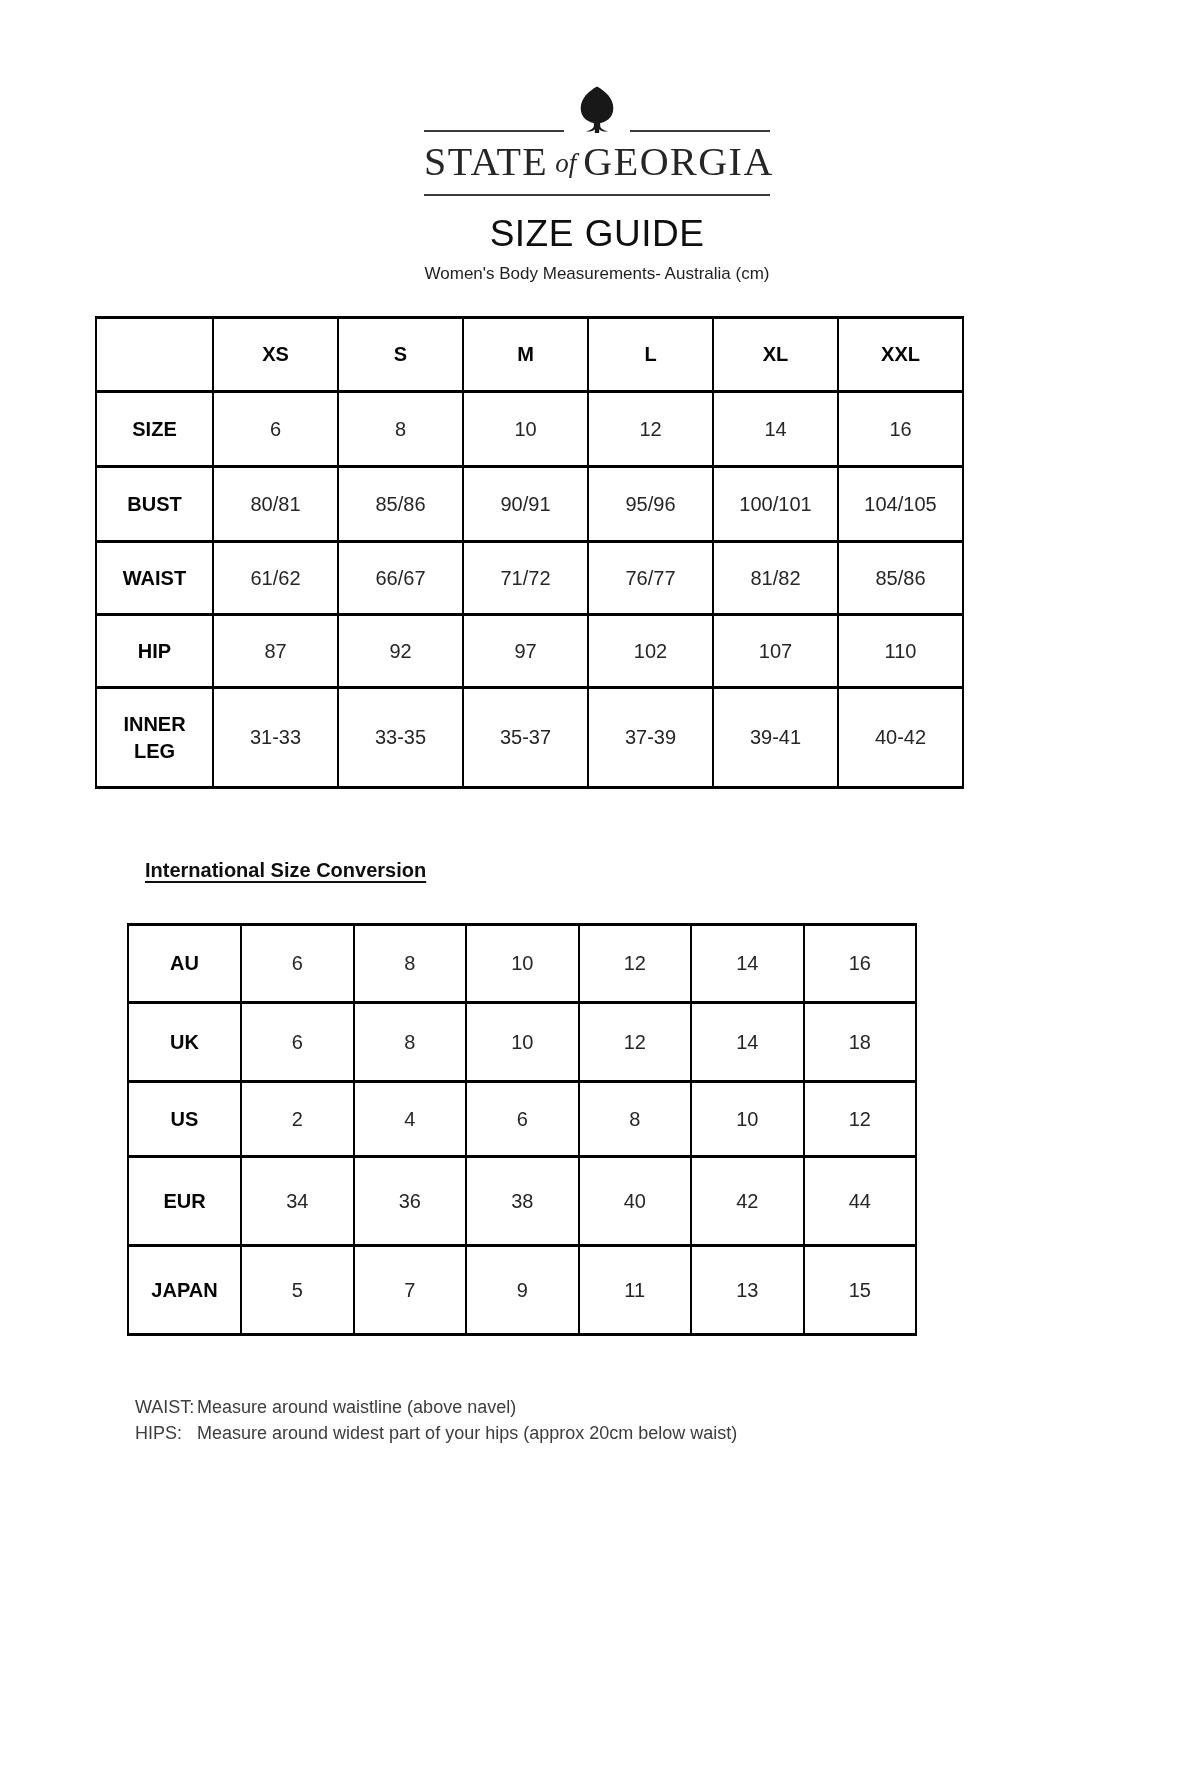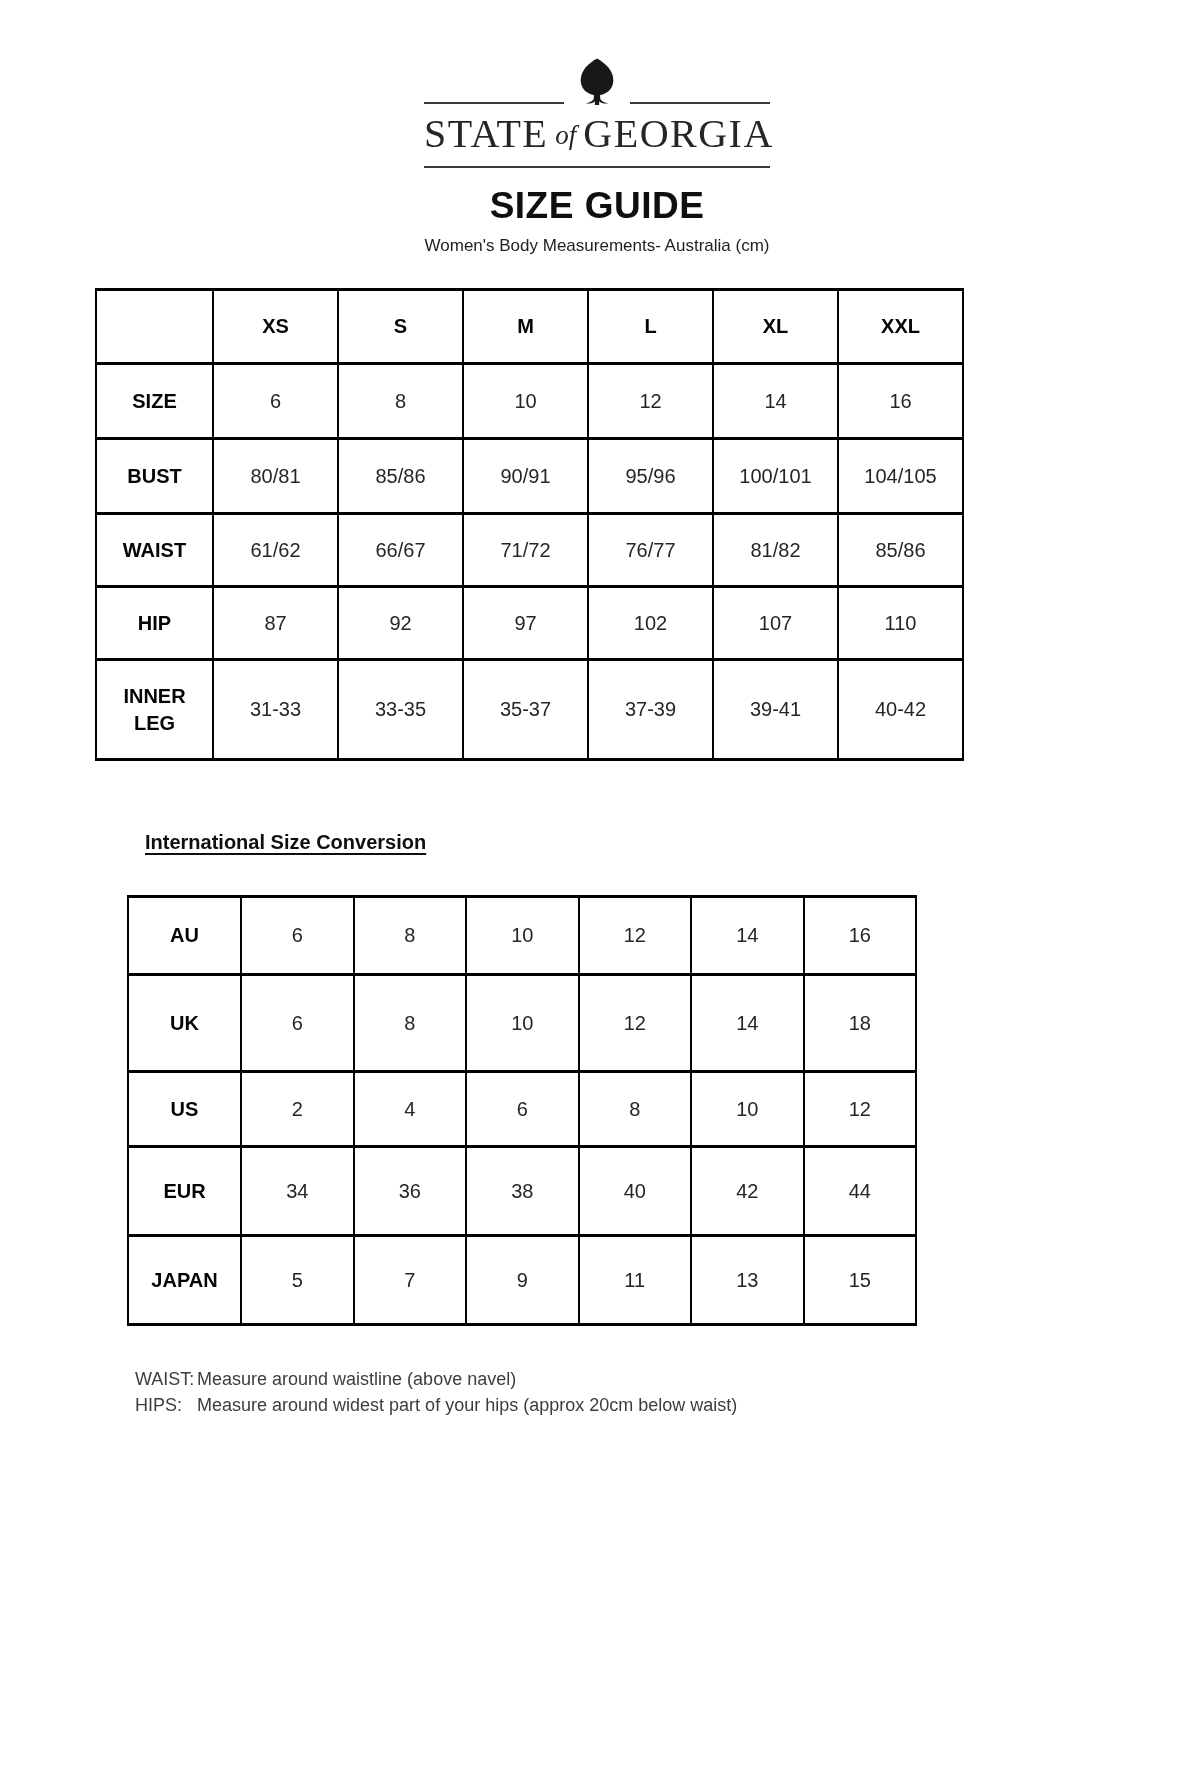--- a/index.html
+++ b/index.html
@@ -3,42 +3,42 @@
 <meta charset="utf-8">
 <style>
   * { margin: 0; padding: 0; box-sizing: border-box; }
   html, body { background: #ffffff; }
   body {
     width: 1194px; height: 1792px;
     font-family: "Liberation Sans", sans-serif;
     color: #1d1d1d;
     position: relative;
   }
-  .page { position: absolute; inset: 0; background: #fff; overflow: hidden; }
+  .page { position: absolute; inset: 0; background: #fff; overflow: hidden; margin-top: 28px; }
 
   
   .brand {
     position: absolute; top: 56px; left: 50%; transform: translateX(-50%);
     width: 346px; text-align: center;
   }
   .logo-top-row { display: flex; align-items: flex-end; height: 50px; }
   .logo-top-row .rule { flex: 1; height: 2px; background: #3a3a3a; margin-bottom: 2px; }
   .tree { width: 58px; height: 48px; margin: 0 4px; flex: 0 0 auto; }
   .tree path { fill: #181818; }
   .brand-name {
     font-family: "Liberation Serif", serif;
     font-size: 40px; letter-spacing: 1.5px; color: #262626;
     margin-top: 4px; white-space: nowrap;
   }
   .brand-name .of {
     font-style: italic; font-size: 27px; letter-spacing: 0;
     margin: 0 7px; position: relative; top: -3px;
   }
   .rule-bottom { height: 2px; background: #3a3a3a; margin-top: 9px; }
-  .page-title { font-size: 37px; font-weight: 700; color: #0f0f0f; margin-top: 17px; letter-spacing: 0.5px; }
+  .page-title { font-size: 37px; font-weight: 400; color: #0f0f0f; margin-top: 17px; letter-spacing: 0.5px; }
   .page-subtitle { font-size: 17px; color: #1f1f1f; margin-top: 9px; }
 
   
   table { border-collapse: collapse; table-layout: fixed; }
   td, th {
     border: 2px solid #010101;
     border-top-width: 3px; border-bottom-width: 3px;
     text-align: center; vertical-align: middle;
     font-size: 20px; font-weight: 400; color: #262626;
     padding: 0 10px;
@@ -59,21 +59,21 @@
   .conversion-heading {
     position: absolute; top: 831px; left: 145px;
     font-size: 20px; font-weight: 700; color: #0f0f0f;
     text-decoration: underline; text-decoration-thickness: 2px; text-underline-offset: 4px;
   }
 
   .conversion-table { position: absolute; top: 895px; left: 127px; width: 788px; }
   .conversion-table col.c-label { width: 113px; }
   .conversion-table col.c-size  { width: 112.5px; }
   .ct-au    { height: 78px; }
-  .ct-uk    { height: 97px; padding-left: 16px; }
+  .ct-uk    { height: 79px; padding-left: 16px; }
   .ct-us    { height: 75px; }
   .ct-eur   { height: 89px; }
   .ct-japan { height: 89px; padding-left: 22px; }
 
   
   .notes { position: absolute; top: 1366px; left: 135px; font-size: 18px; color: #3d3d3d; }
   .note-row { display: flex; line-height: 26px; }
   .note-term { width: 62px; flex: 0 0 auto; }
   .note-desc { flex: 1; }
 </style>

